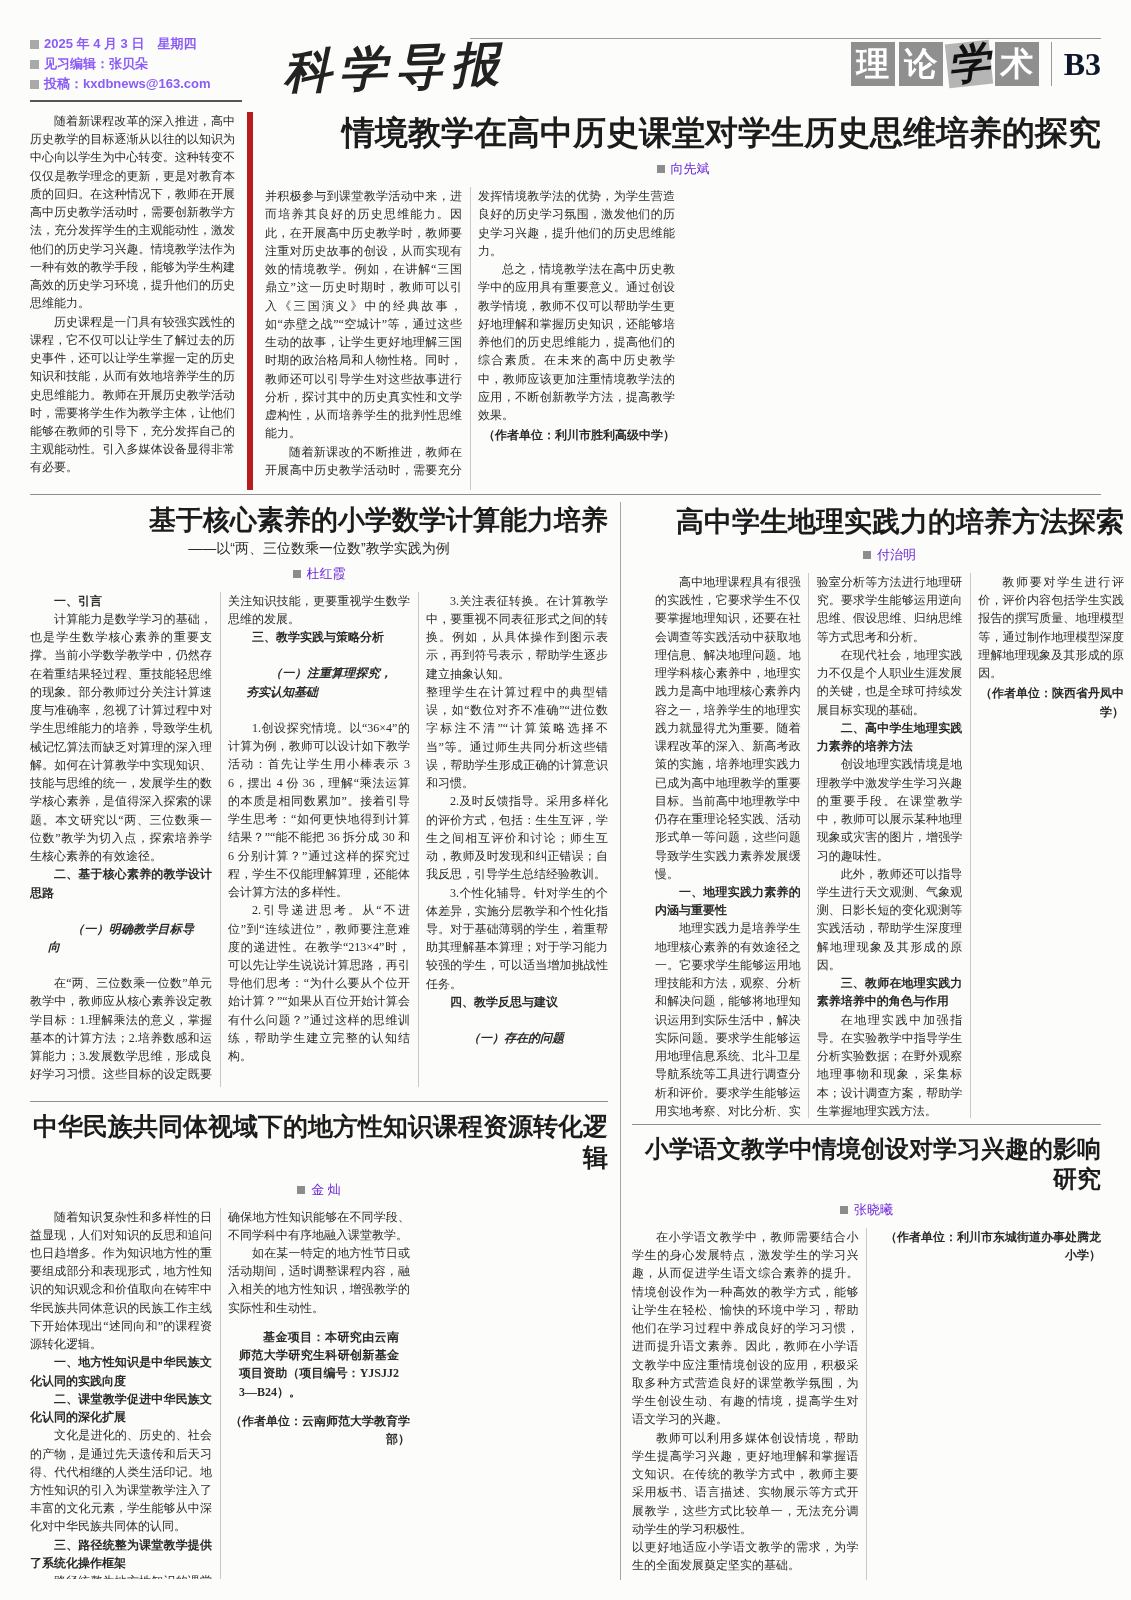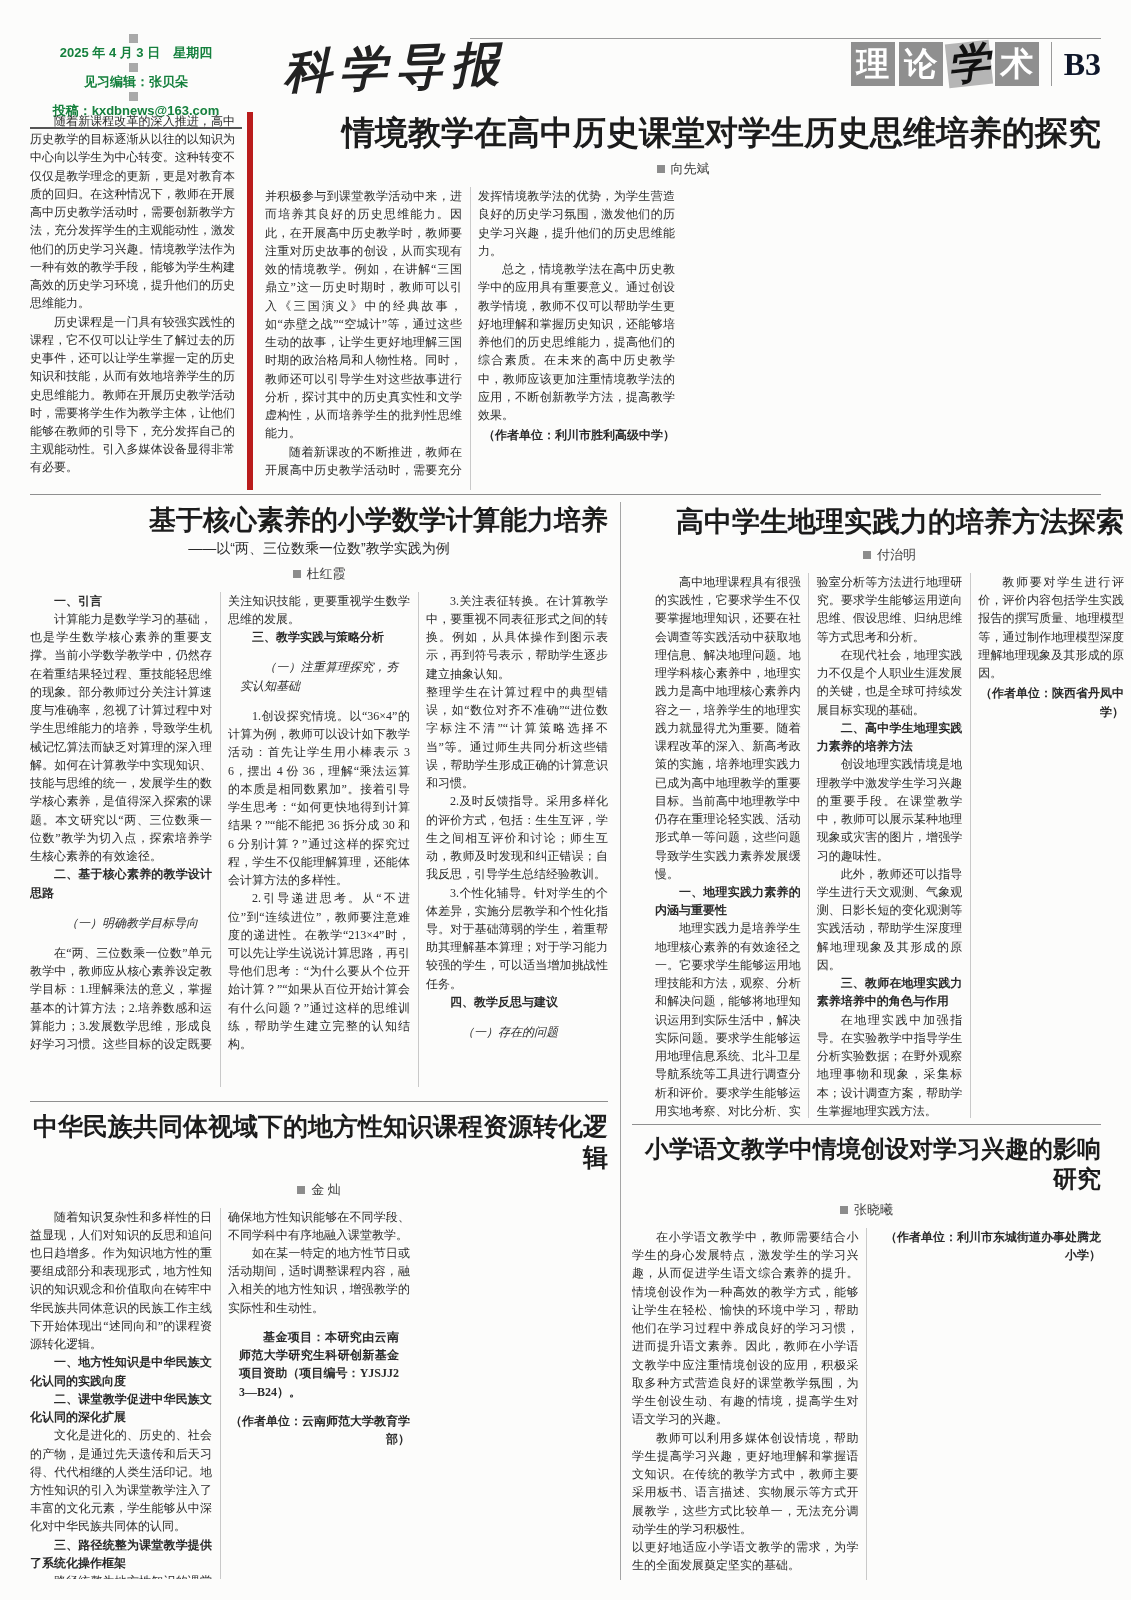--- a/index.html
+++ b/index.html
@@ -3,48 +3,48 @@
 <meta charset="utf-8">
 <style>
   html,body{margin:0;padding:0;background:#d8d8d8;}
   .page{position:relative;width:1131px;height:1600px;background:#fcfcfb;margin:0 auto;overflow:hidden;
         font-family:"Liberation Serif","DejaVu Serif",serif;color:#2b2b2b;}
   
   .hdr{position:absolute;left:30px;top:28px;width:1071px;height:78px;}
   .hdr-rule{position:absolute;left:440px;top:10px;width:631px;height:1px;background:#9a9a9a;}
   .meta{position:absolute;left:0;top:6px;width:212px;border-bottom:2px solid #555;padding-bottom:6px;}
   .meta-line{font-family:"Liberation Sans","DejaVu Sans",sans-serif;font-size:13px;font-weight:bold;
-             color:#15803d;line-height:1.55;display:flex;align-items:center;flex-direction:column;}
+             color:#8b5cf6;line-height:1.55;display:flex;align-items:center;}
   .sq{display:inline-block;width:9px;height:9px;background:#a9a9a9;margin-right:5px;flex:0 0 auto;}
   .masthead{position:absolute;left:235px;top:8px;width:260px;text-align:center;
             font-size:48px;font-weight:bold;font-style:italic;letter-spacing:8px;color:#222;
             transform:rotate(-2deg);font-family:"Liberation Serif","DejaVu Serif",serif;}
   .section-area{position:absolute;right:0;top:14px;display:flex;align-items:center;}
   .sec-box{width:44px;height:44px;background:#8f8f8f;color:#fff;font-family:"Liberation Sans","DejaVu Sans",sans-serif;
            font-size:33px;font-weight:bold;display:flex;align-items:center;justify-content:center;margin-left:4px;}
   .sec-box.cal{background:#b5b5b5;color:#111;font-family:"Liberation Serif","DejaVu Serif",serif;
                font-style:italic;font-size:42px;transform:rotate(-6deg);}
   .pageno{font-family:"Liberation Serif","DejaVu Serif",serif;font-size:32px;font-weight:bold;color:#0f172a;
           margin-left:12px;border-left:1px solid #9a9a9a;padding-left:12px;line-height:44px;}
   
   .hline{position:absolute;height:1px;background:#8f8f8f;}
   .vline{position:absolute;width:1px;background:#a5a5a5;}
   
   .article{position:absolute;overflow:hidden;}
   .headline{font-family:"Liberation Sans","DejaVu Sans",sans-serif;font-weight:bold;color:#1c1c1c;
             text-align:right;line-height:1.25;margin:0;}
   .subtitle{font-family:"Liberation Sans","DejaVu Sans",sans-serif;color:#2a2a2a;text-align:center;margin:2px 0 0;}
-  .byline{text-align:center;font-size:13px;color:#404040;margin:7px 0 9px;font-family:"Liberation Sans","DejaVu Sans",sans-serif;}
+  .byline{text-align:center;font-size:13px;color:#6d28d9;margin:7px 0 9px;font-family:"Liberation Sans","DejaVu Sans",sans-serif;}
   .byline .sq{width:8px;height:8px;background:#8c8c8c;margin-right:6px;display:inline-block;}
   .cols{column-gap:16px;column-rule:1px solid #c9c9c9;text-align:justify;overflow:hidden;
         font-size:12px;line-height:1.52;word-break:break-all;column-fill:auto;}
   .para{margin:0;text-indent:2em;}
   .cont{text-indent:0;}
   .sec-head{margin:0;text-indent:2em;font-weight:bold;font-family:"Liberation Sans","DejaVu Sans",sans-serif;font-size:12px;}
-  .sub-head{margin:12px;text-indent:2em;font-weight:normal;font-style:italic;}
+  .sub-head{margin:18px;text-indent:2em;font-weight:bold;font-style:italic;}
   .attribution{margin:2px 0 0;text-align:right;font-weight:bold;}
   .fund-note{margin:11px;text-indent:2em;font-weight:bold;}
   
   .a1-wrap{display:flex;height:100%;}
   .a1-left{width:205px;flex:0 0 auto;padding-right:12px;border-right:6px solid #b91c1c;
            text-align:justify;font-size:12px;line-height:1.52;word-break:break-all;overflow:hidden;}
   .a1-right{flex:1;padding-left:12px;display:flex;flex-direction:column;}
   .a1-body{flex:1;}
 </style>
 </head>

